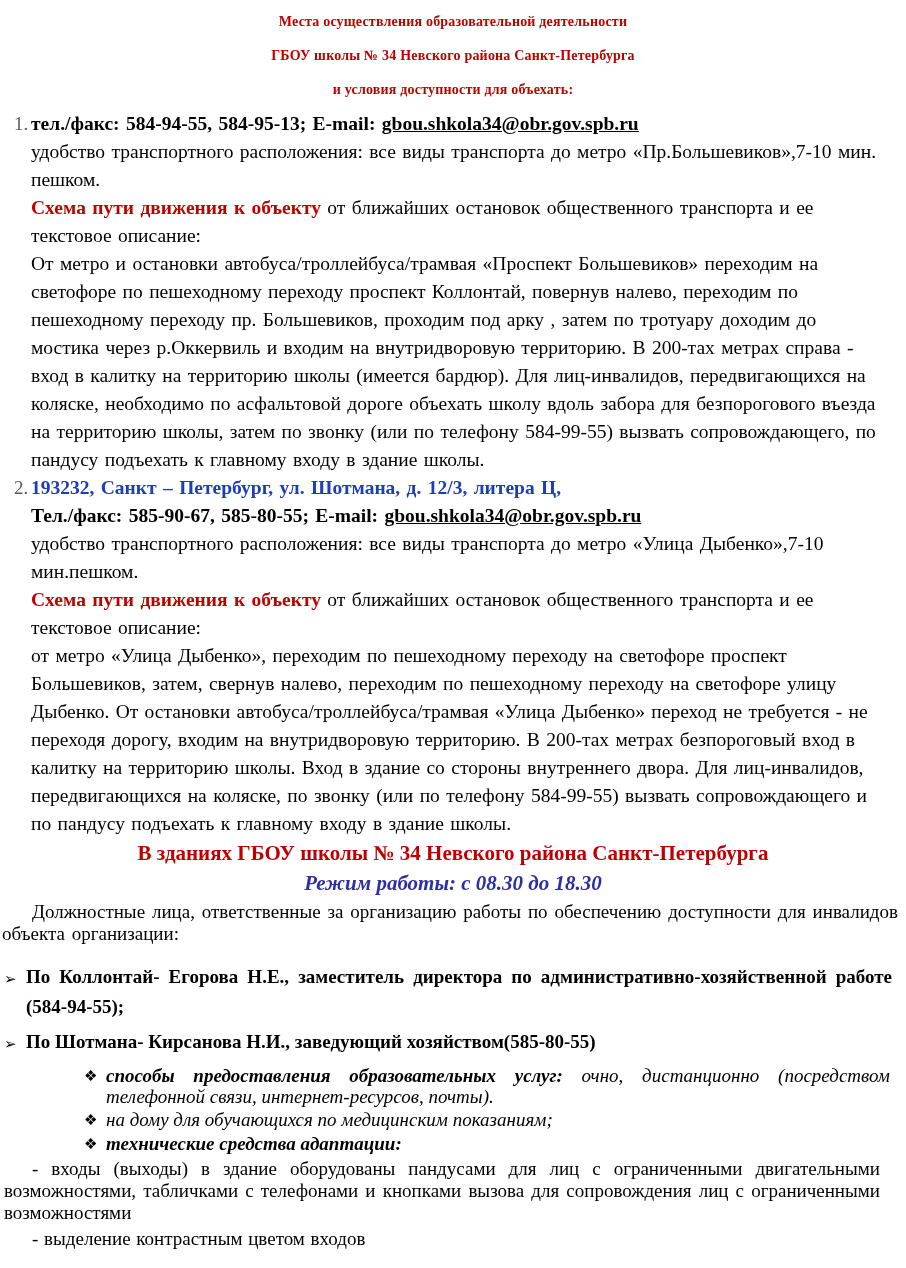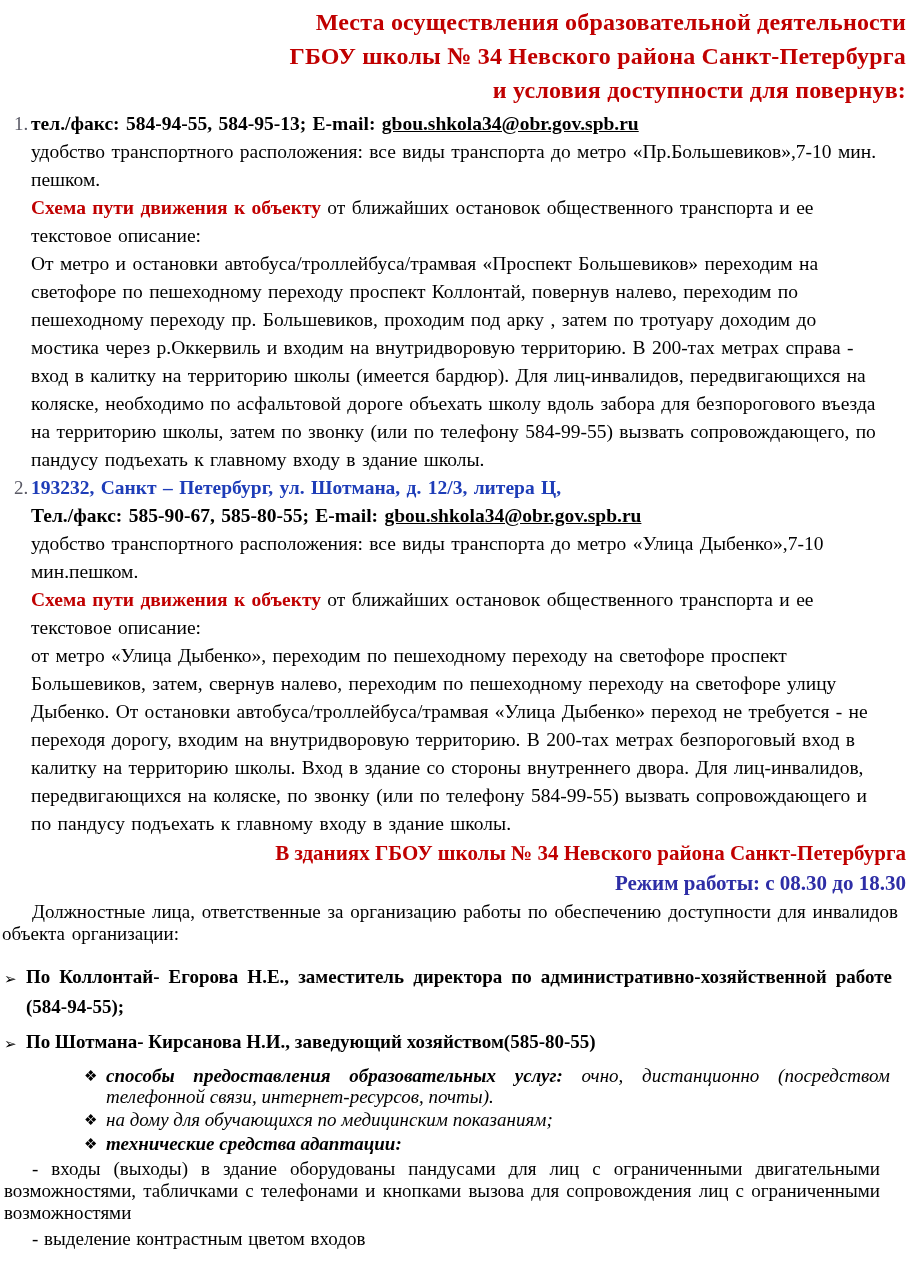--- a/index.html
+++ b/index.html
@@ -10,43 +10,42 @@
   }
   *{box-sizing:border-box;}
   html,body{margin:0;padding:0;background:#ffffff;}
   .page{
     width:906px;height:1268px;overflow:hidden;background:#ffffff;
     font-family:"Liberation Serif","DejaVu Serif",serif;color:#000;
   }
   
   .doc-title{text-align:center;padding-top:5px;}
   .doc-title .line{
-    color:var(--red);font-weight:bold;font-size:24px;line-height:34px;
+    color:var(--red);font-weight:bold;font-size:14px;line-height:34px;
     letter-spacing:.2px;
-    text-align:right;
   }
   
   .locations{margin-top:3px;}
   .loc{display:flex;}
   .loc .num{
     flex:none;width:31px;padding-left:14px;font-size:19px;color:var(--gray-num);
     line-height:28px;
   }
   .loc-body{flex:1;padding-right:22px;}
   .loc-body p{margin:0;font-size:19.5px;line-height:28px;word-spacing:1.5px;}
   .address{color:var(--blue);font-weight:bold;}
   .phone{font-weight:bold;}
   .email{color:#000;text-decoration:underline;cursor:pointer;}
   .scheme-label{color:var(--red);font-weight:bold;}
   
   .section-heading{
-    text-align:right;font-weight:bold;font-size:21px;line-height:30px;margin:0;
+    text-align:center;font-weight:bold;font-size:21px;line-height:30px;margin:0;
   }
   .section-heading.red{color:var(--red);}
-  .section-heading.blue{color:var(--blue2);}
+  .section-heading.blue{color:var(--blue2);font-style:italic;}
   
   .officials-intro{
     margin:3px 8px 17px 2px;font-size:19px;line-height:22px;
     text-align:justify;text-indent:30px;word-spacing:2px;
   }
   .official{
     display:flex;margin:0 14px 5px 4px;font-weight:bold;font-size:19px;
     line-height:30px;text-align:justify;
   }
   .official .o-bullet{
@@ -73,21 +72,21 @@
   .notes p.last{margin-top:4px;}
 </style>
 </head>
 <body>
 
 <div class="page">
 
   <header class="doc-title">
     <div class="line">Места осуществления образовательной деятельности</div>
     <div class="line">ГБОУ школы № 34 Невского района Санкт-Петербурга</div>
-    <div class="line">и условия доступности для повернув:</div>
+    <div class="line">и условия доступности для объехать:</div>
   </header>
 
   <div class="locations">
 
     <div class="loc">
       <div class="num">1.</div>
       <div class="loc-body">
         <p class="phone"><span>тел./факс: 584-94-55, 584-95-13; E-mail: </span><a class="email">gbou.shkola34@obr.gov.spb.ru</a></p>
         <p class="transport">удобство  транспортного расположения: все виды транспорта до метро «Пр.Большевиков»,7-10 мин. пешком.</p>
         <p class="scheme"><span class="scheme-label">Схема  пути движения к объекту</span><span> от ближайших остановок общественного транспорта и ее текстовое описание:</span></p>

